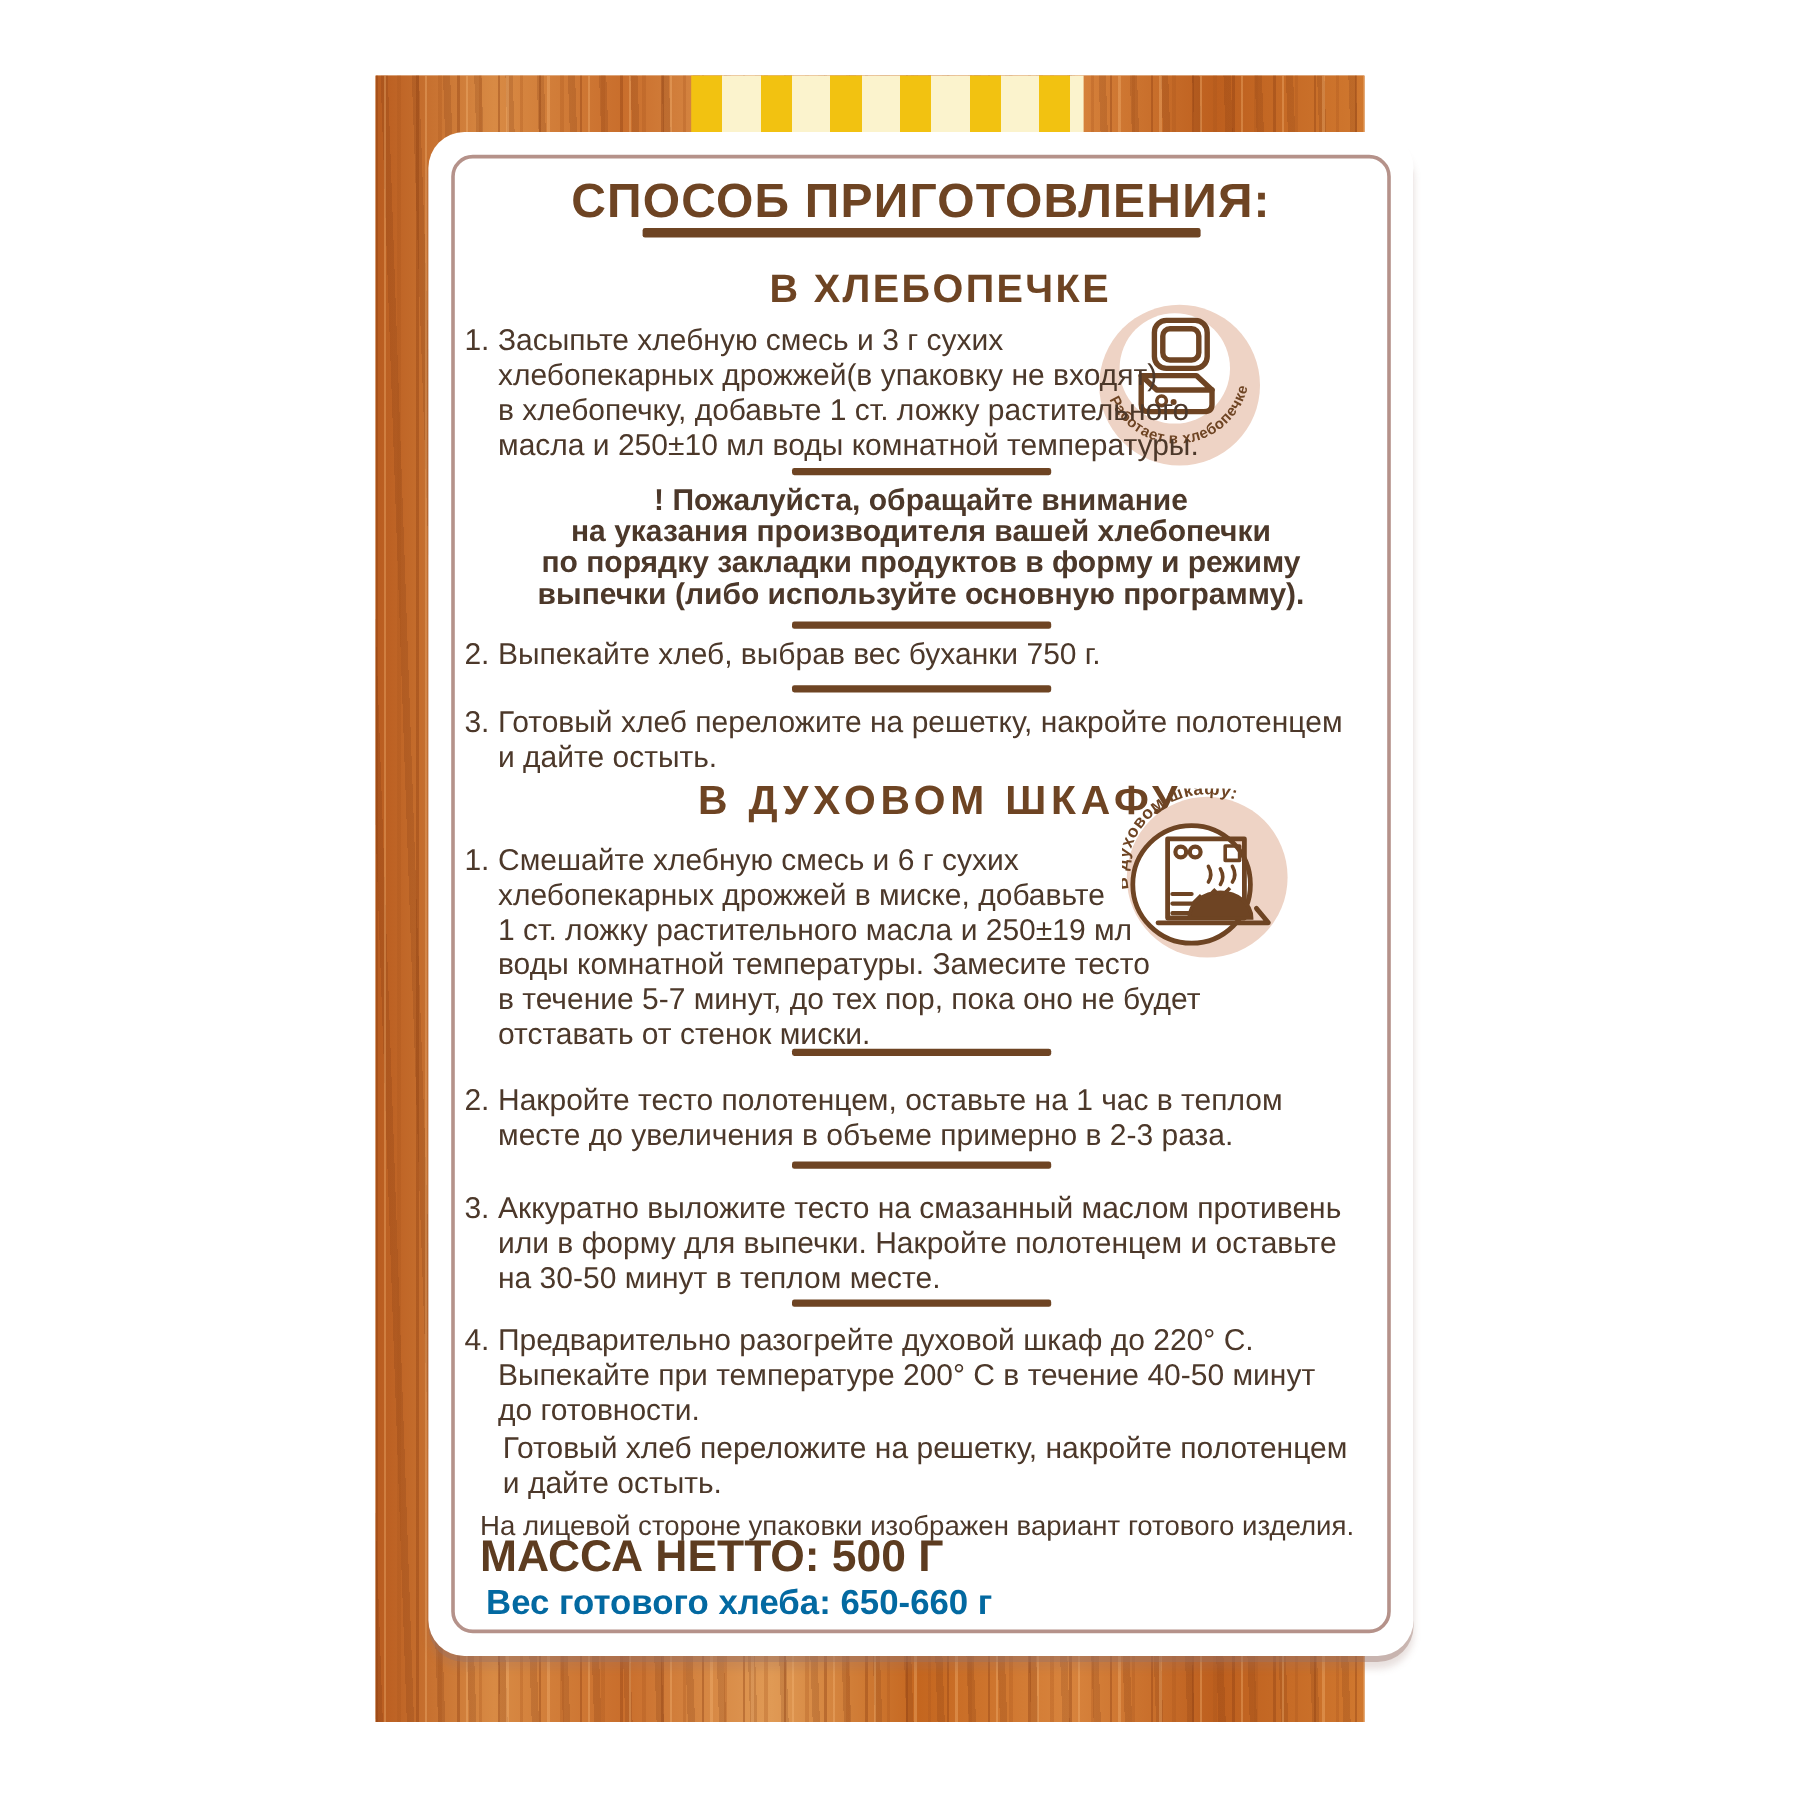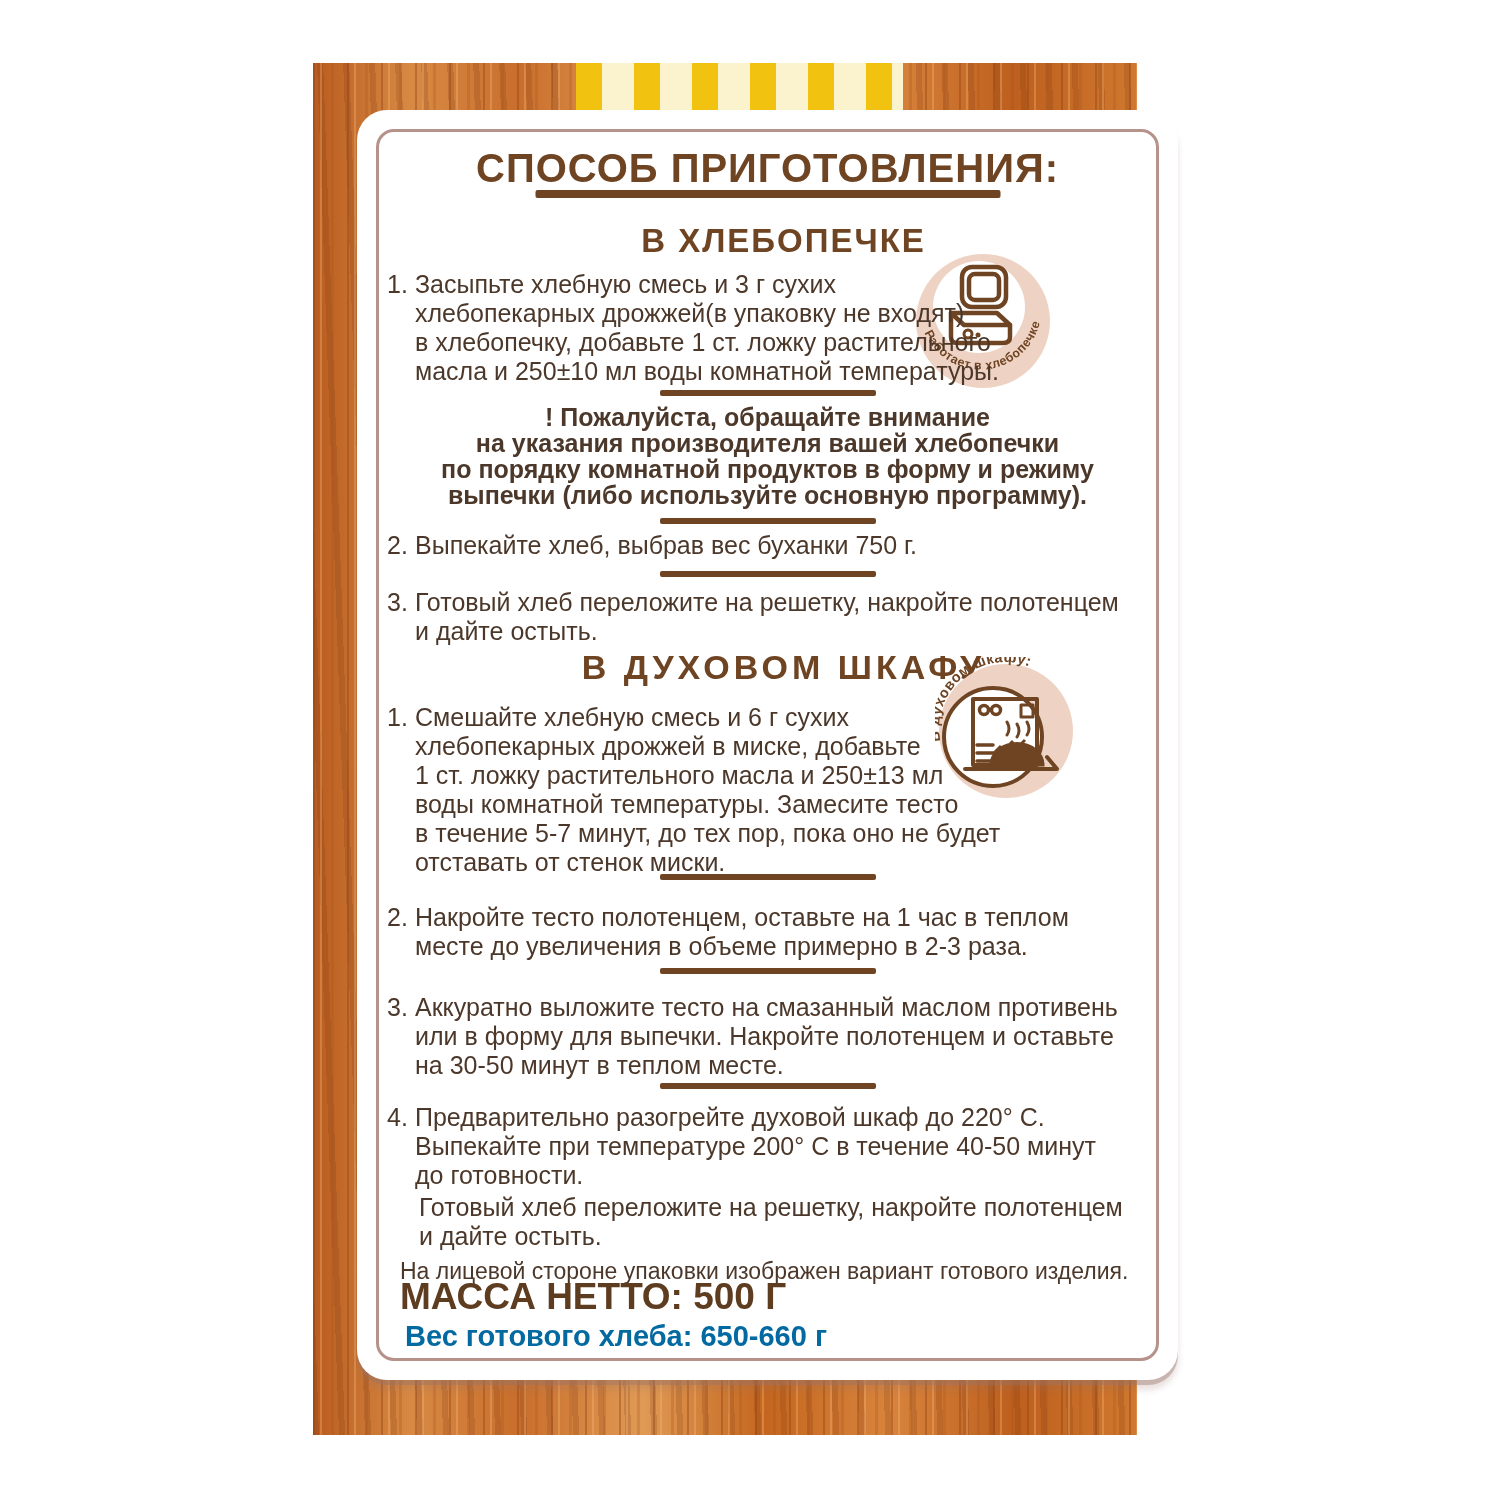--- a/index.html
+++ b/index.html
@@ -119,21 +119,21 @@
     <span class="txt">Засыпьте хлебную смесь и 3 г сухих
 хлебопекарных дрожжей(в упаковку не входят)
 в хлебопечку, добавьте 1 ст. ложку растительного
 масла и 250±10 мл воды комнатной температуры.</span>
   </div>
 
   <div class="abs rule" style="top:280px"></div>
 
   <div class="abs note" style="top:294px">! Пожалуйста, обращайте внимание
 на указания производителя вашей хлебопечки
-по порядку комнатной продуктов в форму и режиму
+по порядку закладки продуктов в форму и режиму
 выпечки (либо используйте основную программу).</div>
 
   <div class="abs rule" style="top:408px"></div>
 
   <div class="abs step" style="top:421px">
     <span class="num">2.</span>
     <span class="txt">Выпекайте хлеб, выбрав вес буханки 750 г.</span>
   </div>
 
   <div class="abs rule" style="top:461px"></div>
@@ -162,21 +162,21 @@
     <path id="ov-arc" d="M 6 86 A 66 66 0 0 1 122 30" fill="none"></path>
     <text font-size="14.5" letter-spacing="0.5">
       <textPath href="#ov-arc" startOffset="2">В духовом шкафу:</textPath>
     </text>
   </svg>
 
   <div class="abs step" style="top:593px">
     <span class="num">1.</span>
     <span class="txt">Смешайте хлебную смесь и 6 г сухих
 хлебопекарных дрожжей в миске, добавьте
-1 ст. ложку растительного масла и 250±13 мл
+1 ст. ложку растительного масла и 250±19 мл
 воды комнатной температуры. Замесите тесто
 в течение 5-7 минут, до тех пор, пока оно не будет
 отставать от стенок миски.</span>
   </div>
 
   <div class="abs rule" style="top:764px"></div>
 
   <div class="abs step" style="top:793px">
     <span class="num">2.</span>
     <span class="txt">Накройте тесто полотенцем, оставьте на 1 час в теплом

